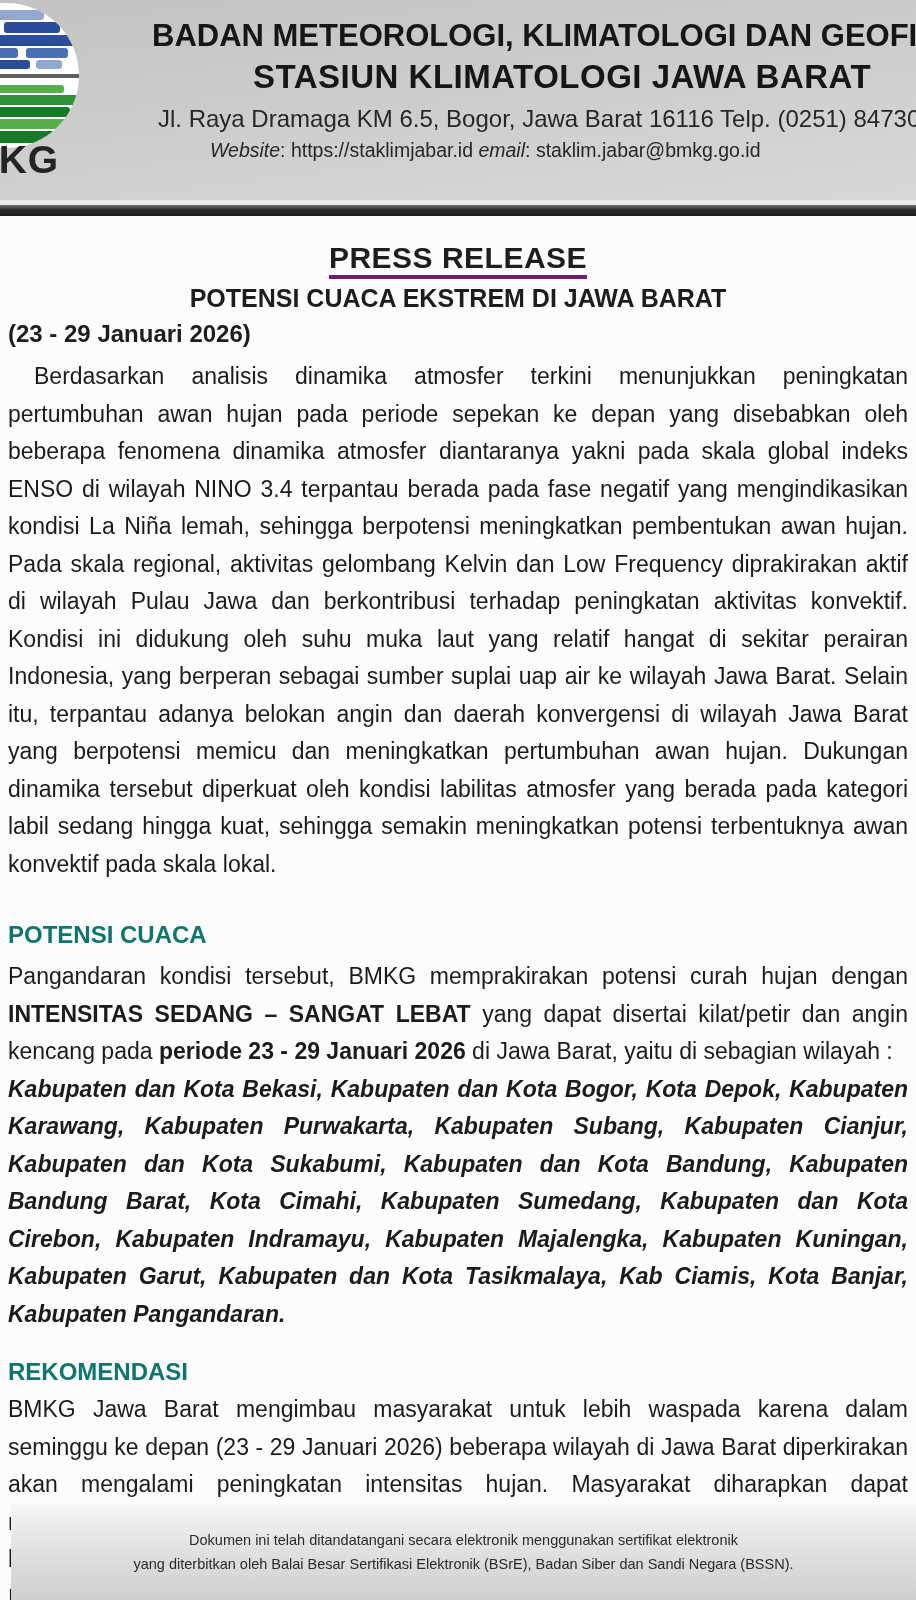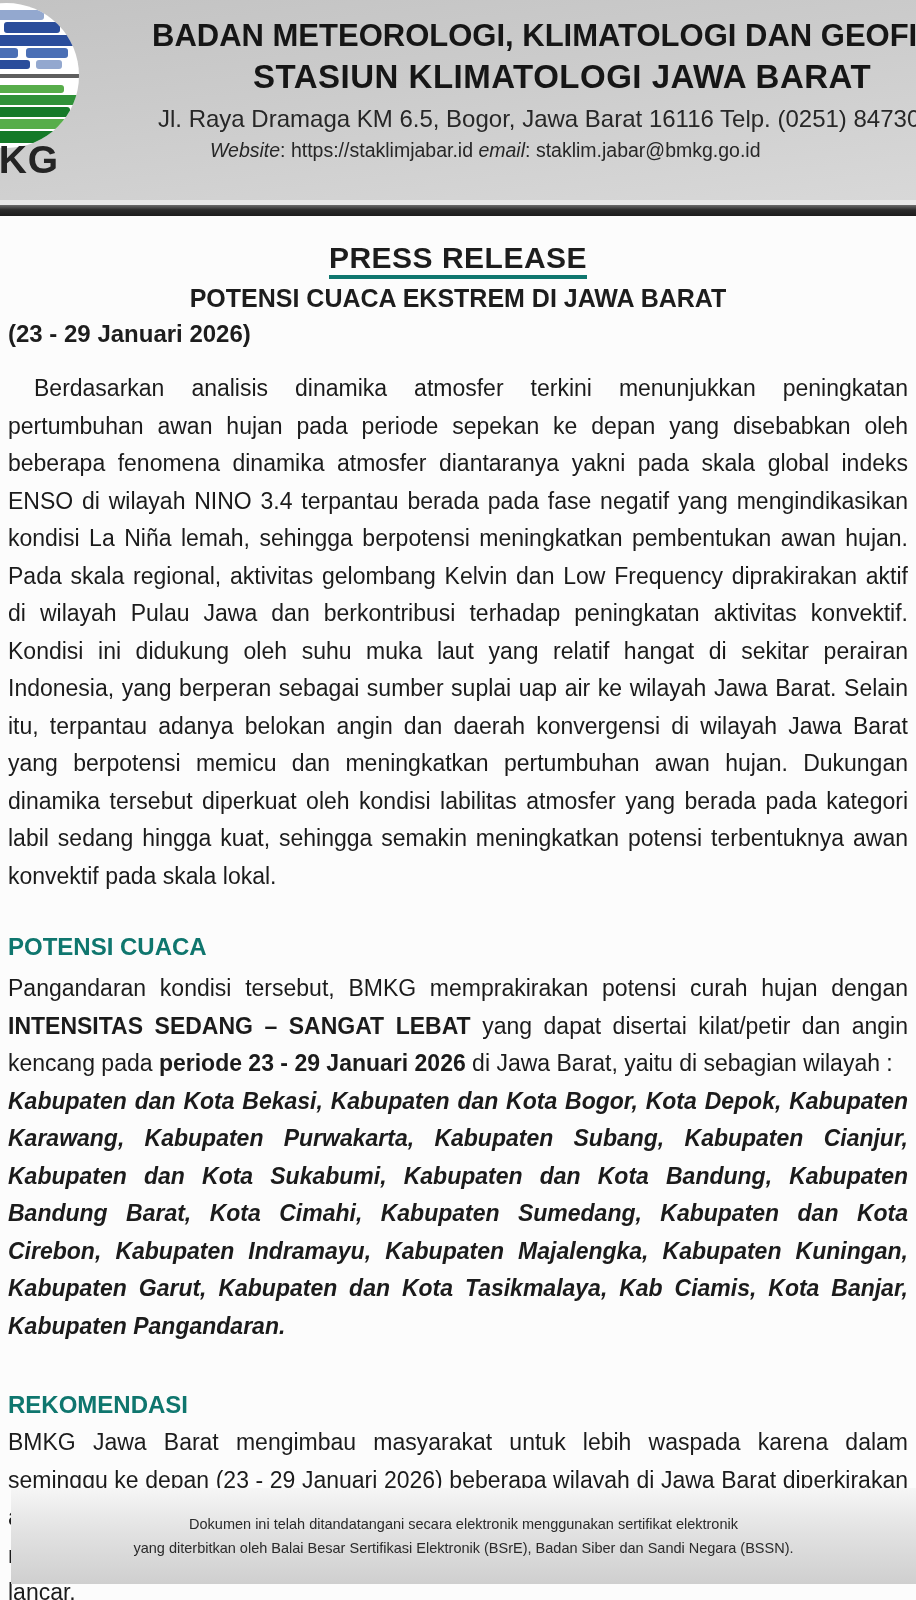--- a/index.html
+++ b/index.html
@@ -50,46 +50,46 @@
   
   .sep-gap { height: 5px; background: #e9e9e9; }
   .sep-bar { height: 11px; background: linear-gradient(to bottom, #6e6e6e 0%, #2b2b2b 45%, #1c1c1c 100%); }
 
   
   .content { padding: 24px 8px 0 8px; }
   .title-main {
     margin: 0 0 6px 0; text-align: center;
     font-size: 30px; font-weight: bold; letter-spacing: 0.5px; line-height: 36px;
   }
-  .title-main .u { border-bottom: 4px solid #0f766e; padding-bottom: 1px; }
+  .title-main .u { border-bottom: 4px solid #701a75; padding-bottom: 1px; }
   .title-sub {
     margin: 0 0 4px 0; text-align: center;
     font-size: 25px; font-weight: bold; line-height: 32px;
   }
   .title-period {
     margin: 0; text-align: left;
     font-size: 24px; font-weight: bold; line-height: 32px;
   }
   .para {
     margin: 0; font-size: 23px; line-height: 37.5px;
     text-align: justify; color: #1b1b1b;
   }
-  .para.indent { text-indent: 26px; margin-top: 20px; }
+  .para.indent { text-indent: 26px; margin-top: 8px; }
   .para.bold { font-weight: bold; font-style: italic; }
   .section-heading {
     margin: 37px 0 8px 0;
     font-size: 24px; font-weight: bold; line-height: 30px; color: #0f766e;
   }
-  .section-heading.second { margin-top: 45px; margin-bottom: 4px; }
+  .section-heading.second { margin-top: 24px; margin-bottom: 4px; }
   .p3 { margin-top: 0; }
   .p4 { margin-top: 1px; }
 
   
   .doc-footer {
-    position: absolute; left: 0; right: 0; bottom: 16px;
+    position: absolute; left: 0; right: 0; bottom: 0;
     height: 96px;
     background: linear-gradient(to bottom, #f6f6f6 0%, #e2e2e2 45%, #cfcfcf 100%);
     text-align: center;
     padding-top: 24px;
     box-sizing: border-box;
     margin-left: 11px;
   }
   .doc-footer .fline {
     font-size: 14.5px; line-height: 24px; color: #2a2a2a;
   }

